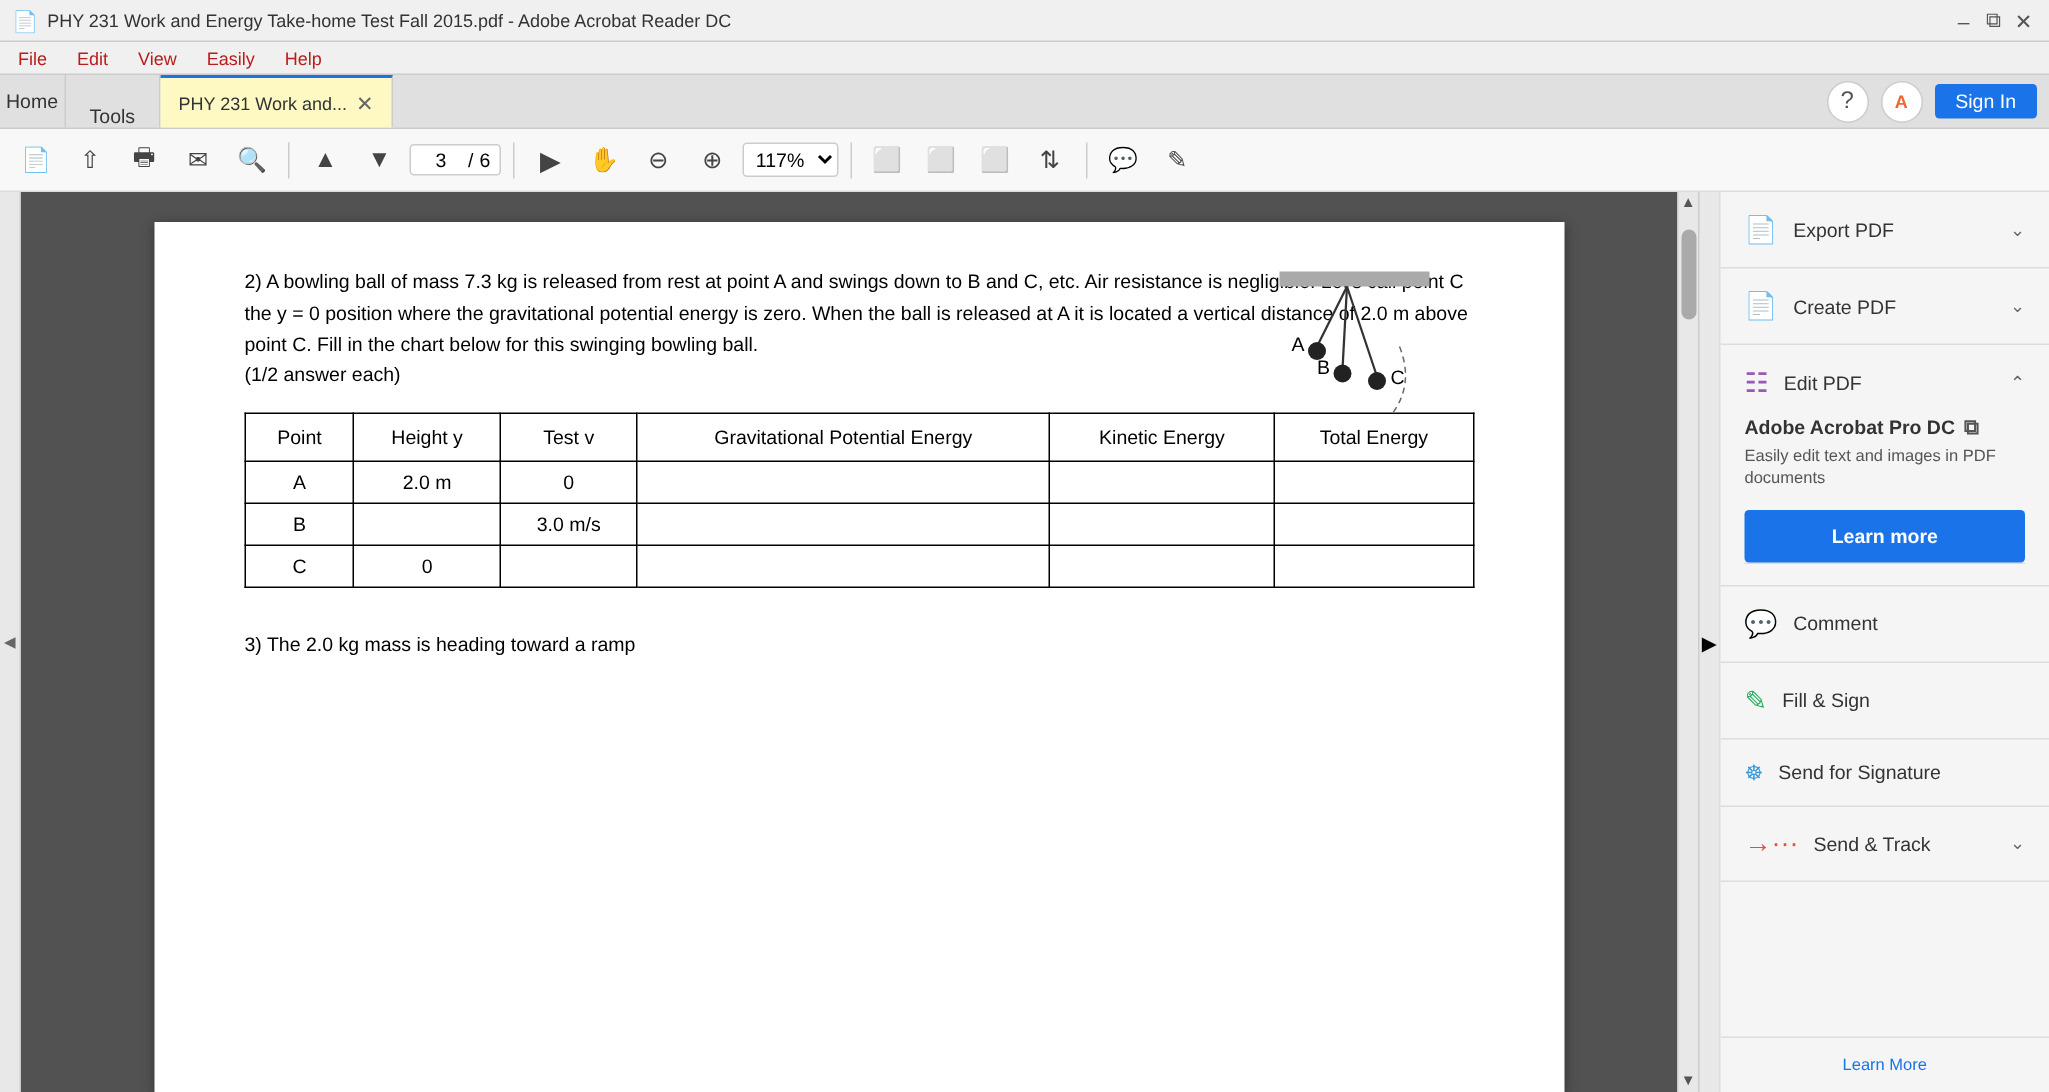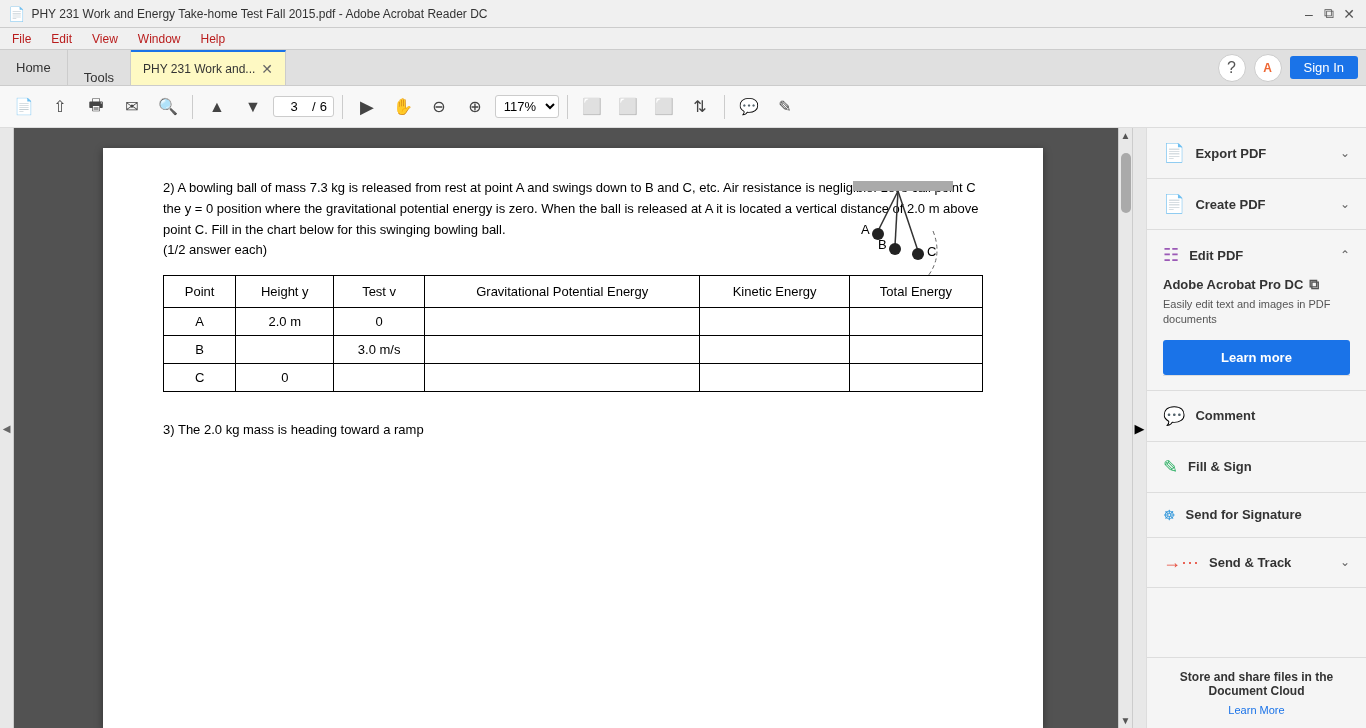--- a/index.html
+++ b/index.html
@@ -43,21 +43,21 @@
 
     
     #tabbar {
       background: #e0e0e0;
       height: 36px;
       display: flex;
       align-items: stretch;
       border-bottom: 1px solid #ccc;
     }
     .tab-home {
-      padding: 0 16px;
+      padding: 0 4px;
       display: flex;
       align-items: center;
       font-size: 13px;
       color: #333;
       cursor: pointer;
       border-right: 1px solid #ccc;
     }
     .tab-tools {
       padding: 0 16px;
       display: flex;
@@ -205,21 +205,21 @@
     .sidebar-section {
       border-bottom: 1px solid #ddd;
       padding: 14px 16px;
       display: flex;
       align-items: center;
       justify-content: space-between;
       cursor: pointer;
     }
     .sidebar-section-left { display: flex; align-items: center; gap: 10px; }
     .sidebar-icon { font-size: 18px; }
-    .sidebar-label { font-size: 13px; color: #333; font-weight: 700; }
+    .sidebar-label { font-size: 13px; color: #333; font-weight: 400; }
     .sidebar-chevron { font-size: 12px; color: #666; }
 
     .sidebar-edit-section {
       border-bottom: 1px solid #ddd;
       padding: 14px 16px;
     }
     .sidebar-edit-header {
       display: flex; align-items: center; justify-content: space-between;
       margin-bottom: 10px;
     }
@@ -302,21 +302,21 @@
     <button class="title-btn">–</button>
     <button class="title-btn">⧉</button>
     <button class="title-btn close">✕</button>
   </div>
 </div>
 
 <div id="menubar">
   <span class="menu-item">File</span>
   <span class="menu-item">Edit</span>
   <span class="menu-item">View</span>
-  <span class="menu-item">Window</span>
+  <span class="menu-item">Easily</span>
   <span class="menu-item">Help</span>
 </div>
 
 <div id="tabbar">
   <div class="tab-home">
     <span>Home</span>
   </div>
   <div class="tab-tools">
     <span>Tools</span>
   </div>
@@ -522,17 +522,16 @@
 
     <div class="sidebar-section">
       <div class="sidebar-section-left">
         <span class="sidebar-icon" style="color:#e74c3c;">→···</span>
         <span class="sidebar-label">Send &amp; Track</span>
       </div>
       <span class="sidebar-chevron">⌄</span>
     </div>
 
     <div class="store-section">
-      <div class="store-title">Store and share files in the Document Cloud</div>
       <a class="store-link">Learn More</a>
     </div>
   </div>
 </div>
 
 </body></html>

